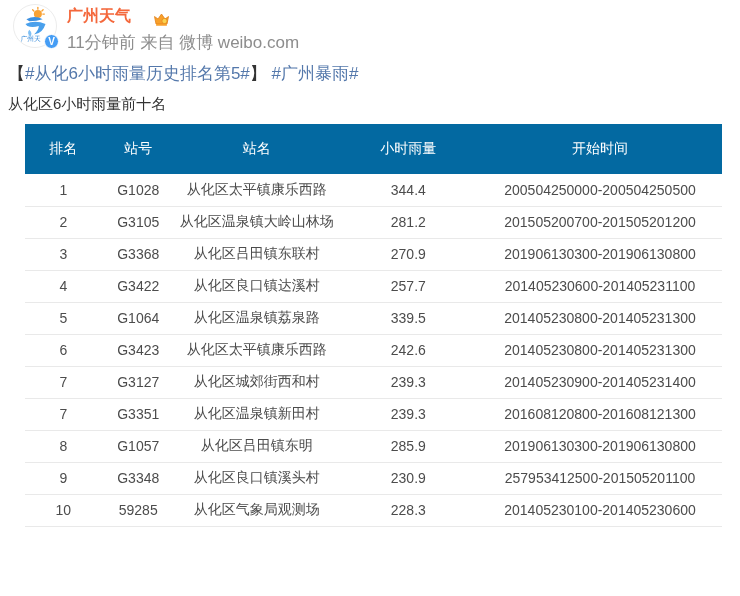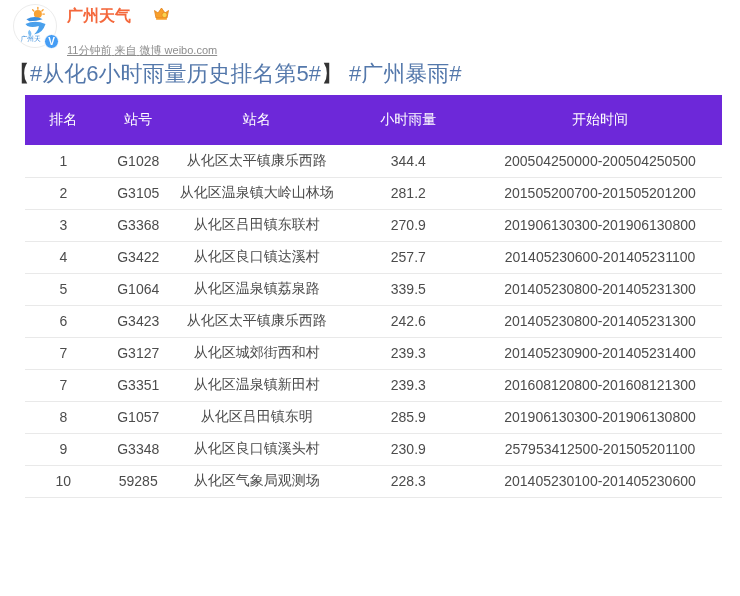--- a/index.html
+++ b/index.html
@@ -16,42 +16,42 @@
   .avatar {
     width:44px; height:44px; border-radius:50%; border:1px solid #ececec; background:#fff;
     display:block;
   }
   .v-badge {
     position:absolute; right:-2px; bottom:-1px; width:15px; height:15px; border-radius:50%;
     background:#459df5; border:1px solid #fff; color:#fff; font-size:10px; font-weight:bold;
     display:flex; align-items:center; justify-content:center; line-height:1;
   }
   .head-info { margin-left:10px; padding-top:2px; }
-  .author-line { display:flex; align-items:flex-start; gap:22px; }
+  .author-line { display:flex; align-items:flex-end; gap:22px; }
   .author-name { color:#f4683c; font-size:16px; font-weight:bold; cursor:pointer; }
   .crown { width:17px; height:15px; display:inline-block; }
-  .meta-line { margin-top:16px; font-size:11px; color:#8d8d8d;text-decoration:underline; }
+  .meta-line { margin-top:4px; font-size:17px; color:#8d8d8d; }
   .meta-line .src { color:#8d8d8d; text-decoration:none; cursor:pointer; }
 
   
-  .post-text { padding:6px 8px 0 8px; font-size:22px; line-height:27px; color:#333; width:736px; }
+  .post-text { padding:6px 8px 0 8px; font-size:17px; line-height:27px; color:#333; width:736px; }
   .hashtag { color:#5478ab; cursor:pointer; text-decoration:none; }
   .bracket { color:#333; }
 
   
   .figure { position:relative; margin-top:8px; cursor:pointer; }
   .figure-title { margin:0 0 10px 8px; font-size:15px; color:#333; }
   table.rain { border-collapse:collapse; margin-left:25px; width:697px; table-layout:fixed; }
   table.rain col:nth-child(1){ width:11%; }
   table.rain col:nth-child(2){ width:10.5%; }
   table.rain col:nth-child(3){ width:23.5%; }
   table.rain col:nth-child(4){ width:20%; }
   table.rain col:nth-child(5){ width:35%; }
   table.rain th {
-    background:#6d28d9; color:#fff; font-weight:normal; font-size:14px;
+    background:#0369a1; color:#fff; font-weight:normal; font-size:14px;
     height:29px; text-align:center; padding:16px;
   }
   table.rain td {
     font-size:14px; color:#4c4c4c; text-align:center; height:32px;
     border-bottom:1px solid #e9e9e9; padding:0; white-space:nowrap; overflow:hidden;
   }
 </style>
 </head>
 <body>
 
@@ -90,20 +90,21 @@
       <span class="src">微博 weibo.com</span>
     </div>
   </div>
 </div>
 
 <div class="post-text">
   <span class="bracket">【</span><a class="hashtag">#从化6小时雨量历史排名第5#</a><span class="bracket">】</span> <a class="hashtag">#广州暴雨#</a><br>
 </div>
 
 <div class="figure">
+  <div class="figure-title">从化区6小时雨量前十名</div>
   <table class="rain">
     <colgroup>
         <col>
         <col>
         <col>
         <col>
         <col>
       </colgroup>
     <thead>
       <tr>

